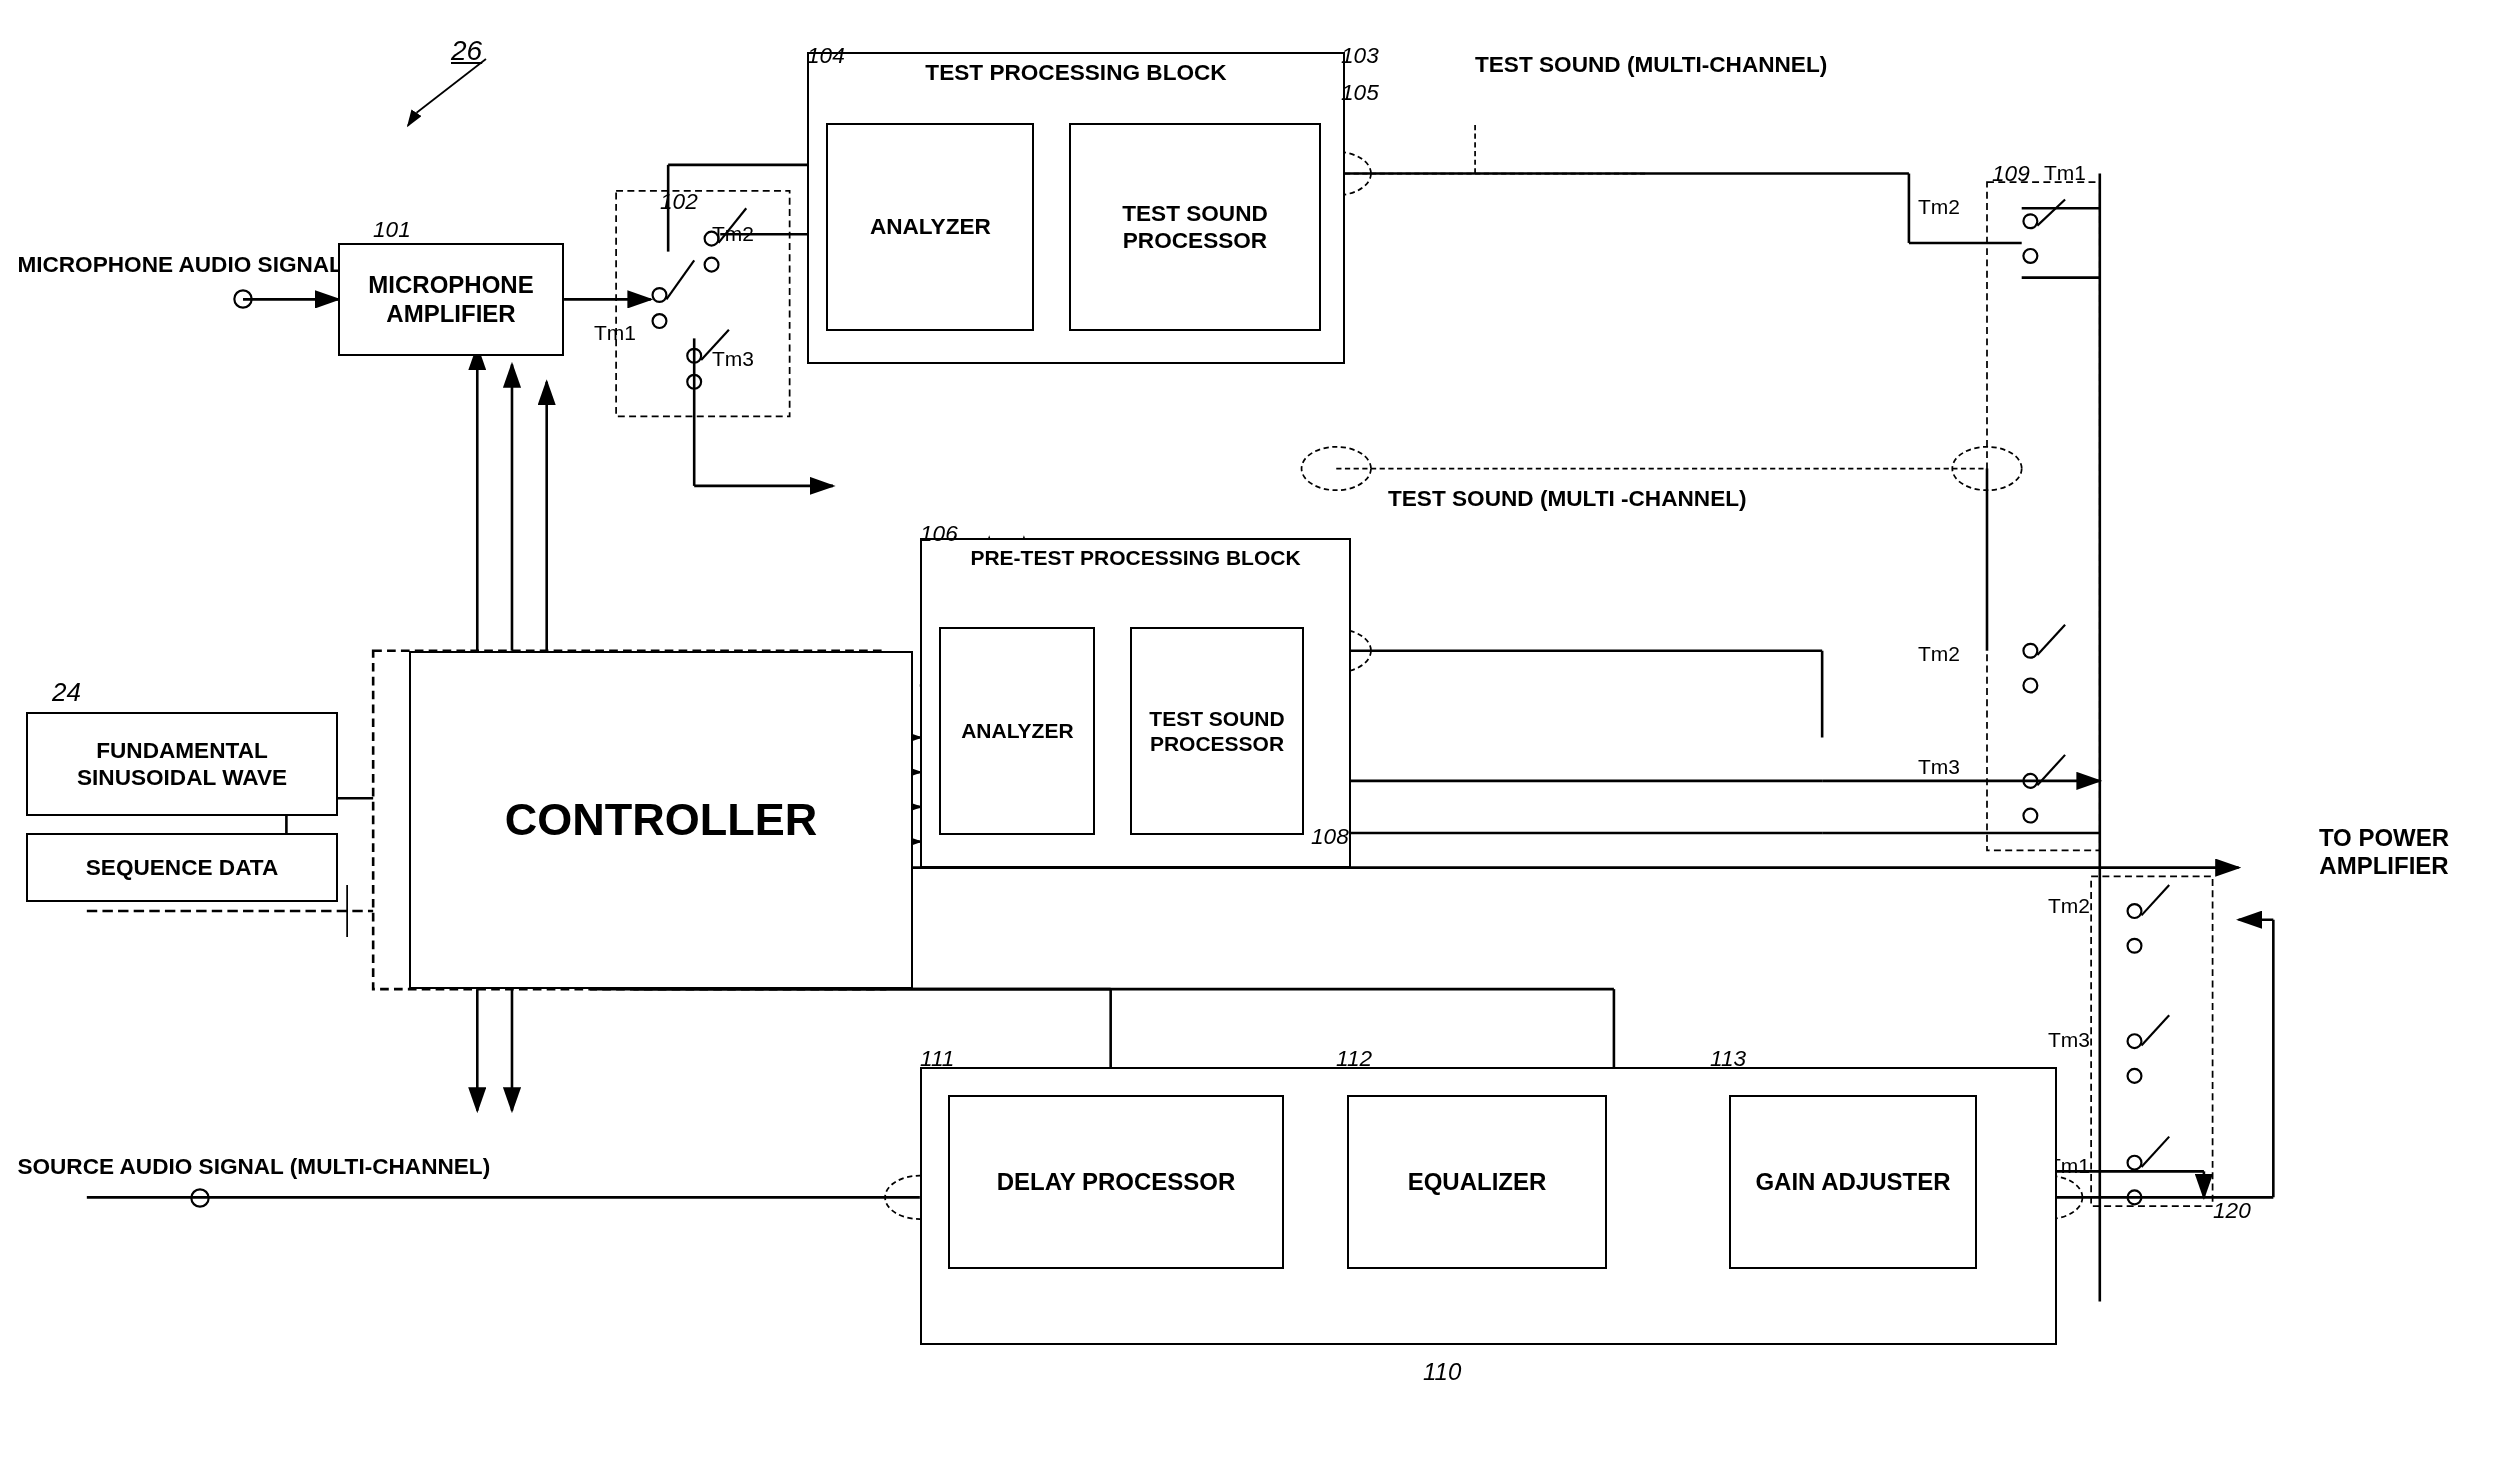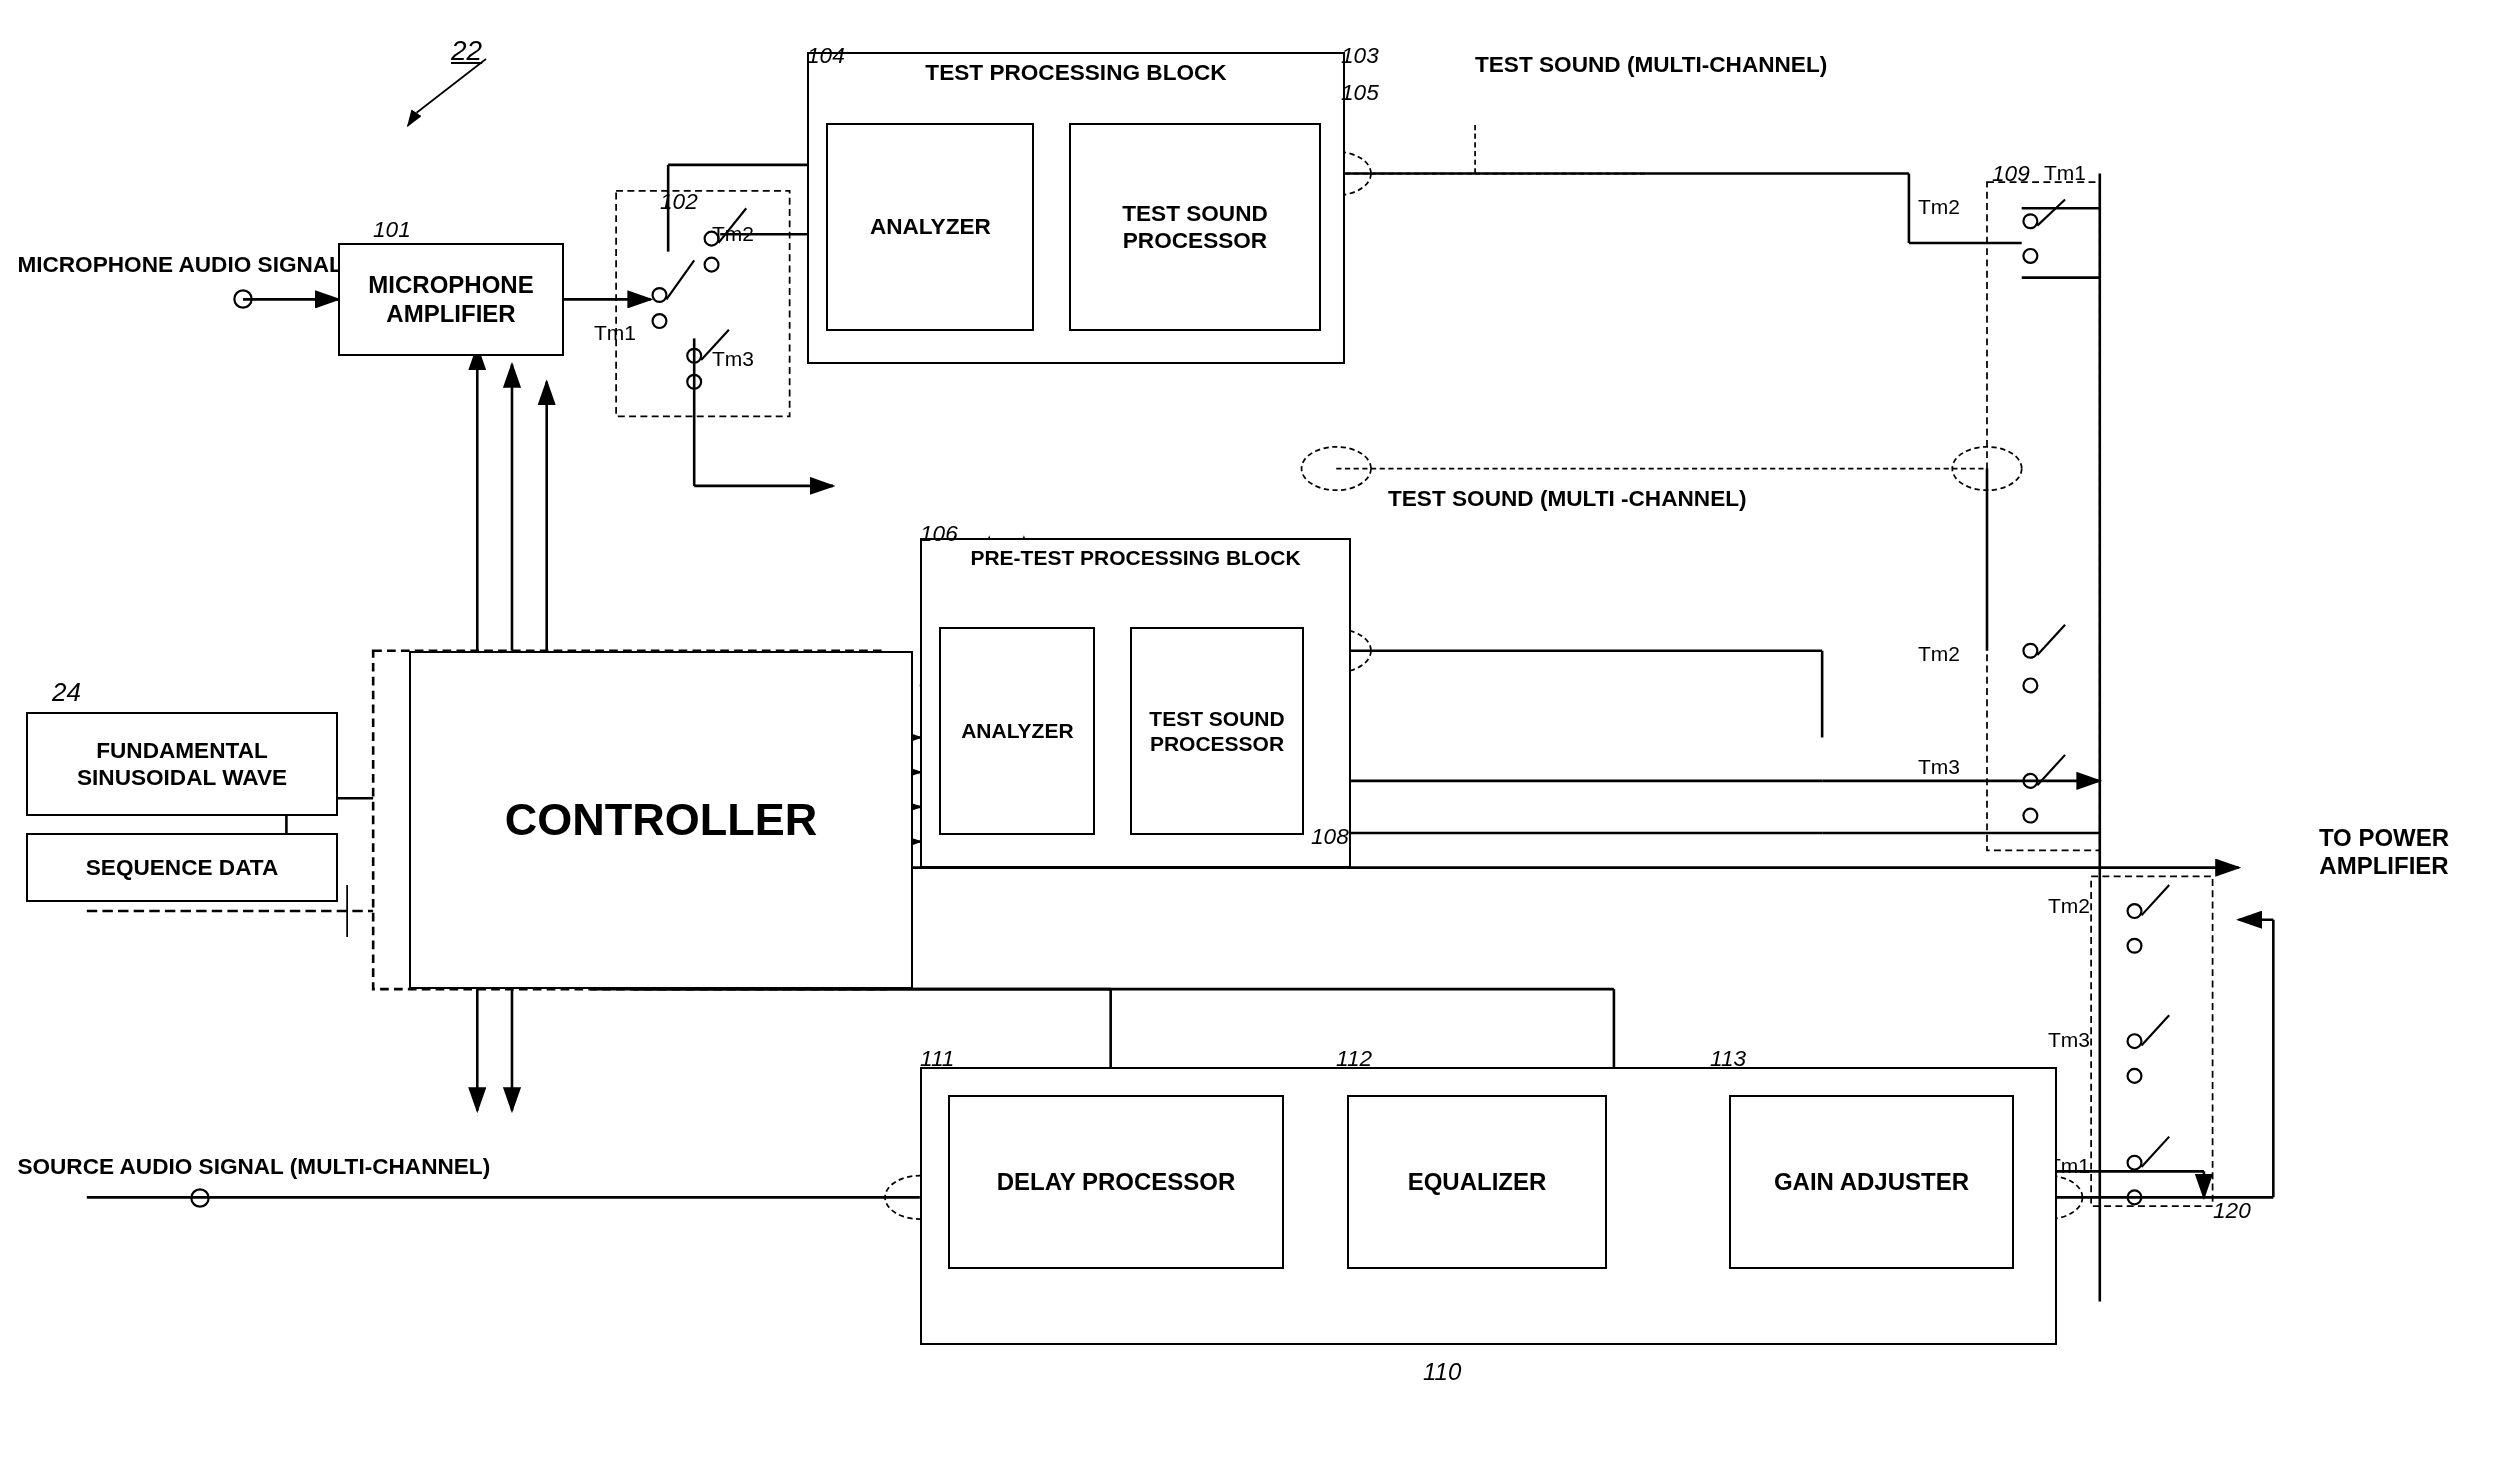--- a/index.html
+++ b/index.html
@@ -220,21 +220,21 @@
 
     <line x1="1060" y1="790" x2="1200" y2="790" stroke="#000" stroke-width="3" marker-end="url(#arrow)"></line>
 
     <line x1="1540" y1="960" x2="2100" y2="960" stroke="#000" stroke-width="3"></line>
     <line x1="2100" y1="960" x2="2420" y2="960" stroke="#000" stroke-width="3"></line>
 
     <line x1="2260" y1="1350" x2="2540" y2="1350" stroke="#000" stroke-width="3"></line>
     <line x1="2540" y1="1350" x2="2540" y2="1380" stroke="#000" stroke-width="3" marker-end="url(#arrow)"></line>
   </svg>
 
-  <div class="ref-num" style="left:451px; top:35px; font-size:28px; text-decoration:underline;">22</div>
+  <div class="ref-num" style="left:451px; top:35px; font-size:28px; text-decoration:underline;">26</div>
 
   <div class="ref-num" style="left:308px; top:859px; font-size:24px;">23</div>
 
   <div class="ref-num" style="left:52px; top:677px; font-size:26px;">24</div>
 
   <div class="label" style="left:17.4px; top:252px; font-size:22.6px; font-weight:bold; text-align:left;">
     <span>MICROPHONE
 AUDIO SIGNAL</span>
   </div>
 
@@ -326,21 +326,21 @@
   </svg>
 
   <div class="block" style="left:920px; top:1067px; width:1137px; height:278px; font-size:28px;">
 
 
     <div class="block" style="position:absolute; left:26px; top:26px; width:336px; height:174px; font-size:24px;">DELAY
 PROCESSOR</div>
 
     <div class="block" style="position:absolute; left:425px; top:26px; width:260px; height:174px; font-size:24px;">EQUALIZER</div>
 
-    <div class="block" style="position:absolute; left:807px; top:26px; width:285px; height:174px; font-size:24px;">GAIN
+    <div class="block" style="position:absolute; left:807px; top:26px; width:248px; height:174px; font-size:24px;">GAIN
 ADJUSTER</div>
   </div>
 
   <div class="ref-num" style="left:1423px; top:1358px; font-size:24px;">110</div>
 
   <div class="ref-num" style="left:920px; top:1046px;">111</div>
 
   <div class="ref-num" style="left:1336px; top:1046px;">112</div>
 
   <div class="ref-num" style="left:1710px; top:1046px;">113</div>

